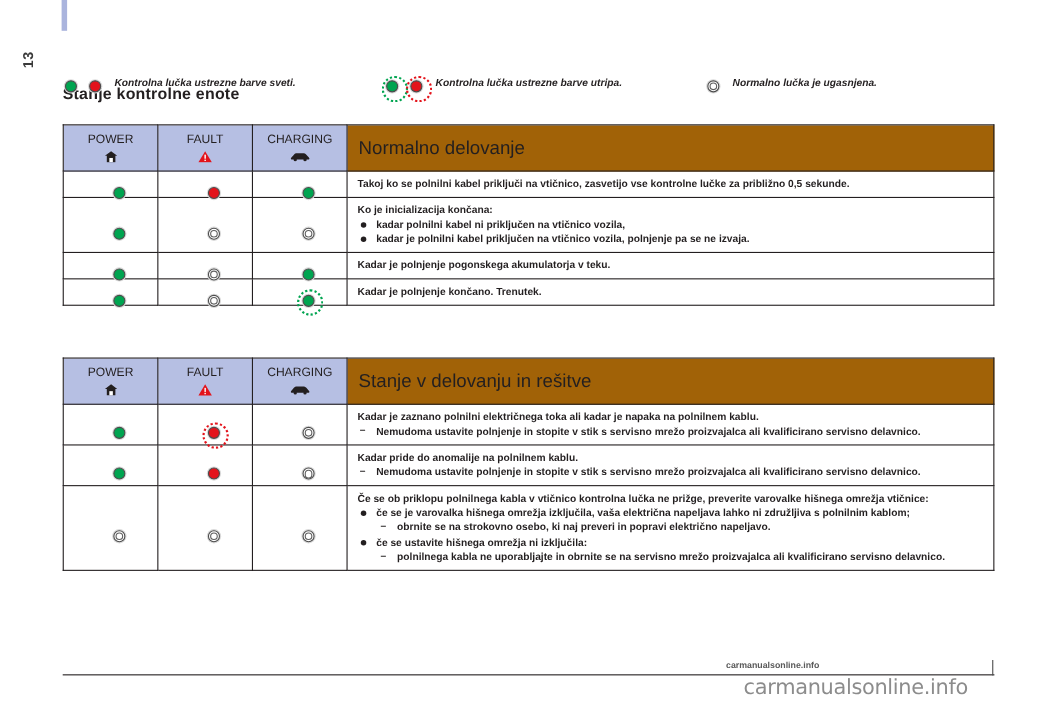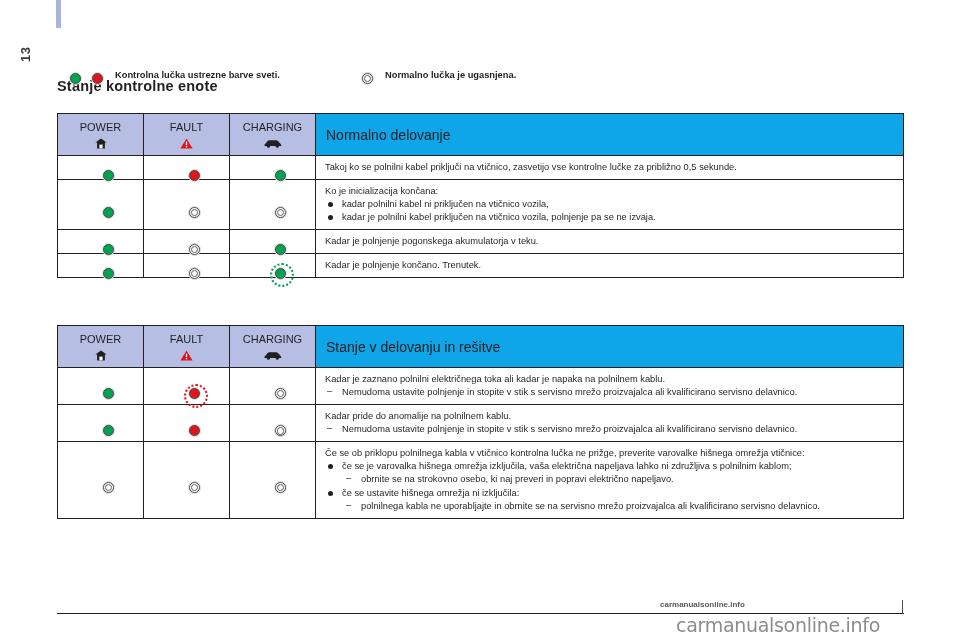--- a/index.html
+++ b/index.html
@@ -42,24 +42,25 @@
     font-size: 14.5px;
     font-weight: bold;
     color: #231f20;
     letter-spacing: 0.2px;
     margin-top: 38px;
   }
 
   
   .legend {
     position: absolute;
-    left: 68px; top: 70px;
+    left: 57px; top: 70px;
     width: 880px;
     display: flex;
     align-items: flex-start;
+    font-style: italic;
   }
   .legend-item { display: flex; align-items: flex-start; }
   .legend-item.i1 { width: 292px; }
   .legend-item.i2 { width: 292px; }
   .legend-item.i3 { width: 290px; }
   .legend-lamps { display: flex; gap: 7px; padding-top: 1px; flex: 0 0 auto; }
   .legend-text {
     font-size: 9.3px;
     font-weight: bold;
     color: #231f20;
@@ -126,32 +127,32 @@
     text-align: center;
     font-size: 11px;
     font-weight: normal;
     color: #231f20;
     padding: 4px 0 3px;
   }
   .hdr-cell .hdr-label { display: block; line-height: 1.15; }
   .hdr-cell .hdr-ico { display: block; margin-top: 3px; height: 12px; line-height: 12px; }
 
   .hdr-desc {
-    background: #0ea5e9;
+    background: #a16207;
     padding: 6px 10px;
-    font-size: 14px;
+    font-size: 17px;
     color: #231f20;
   }
 
   .ind-cell { text-align: center; padding: 7px 0; }
 
   .desc-cell {
     padding: 5px 9px 6px 9px;
     font-size: 9.3px;
-    font-weight: normal;
+    font-weight: bold;
     color: #231f20;
     line-height: 1.3;
   }
   .desc-cell p { margin: 0; }
   .blist { list-style: none; margin: 1px 0 0 0; padding: 0; }
   .blist > li {
     position: relative;
     padding-left: 17px;
     margin-top: 1px;
     line-height: 1.3;
@@ -238,20 +239,31 @@
         <span class="lamp green">
             <span class="bulb"></span>
           </span>
         <span class="lamp red">
             <span class="bulb"></span>
           </span>
       </div>
       <div class="legend-text">Kontrolna lučka ustrezne barve sveti.</div>
     </div>
 
+    <div class="legend-item i2">
+      <div class="legend-lamps">
+        <span class="lamp green blink">
+            <span class="bulb"></span>
+          </span>
+        <span class="lamp red blink">
+            <span class="bulb"></span>
+          </span>
+      </div>
+      <div class="legend-text">Kontrolna lučka ustrezne barve utripa.</div>
+    </div>
 
     <div class="legend-item i3">
       <div class="legend-lamps">
         <span class="lamp off">
             <span class="bulb"></span>
           </span>
       </div>
       <div class="legend-text">Normalno lučka je ugasnjena.</div>
     </div>
 

